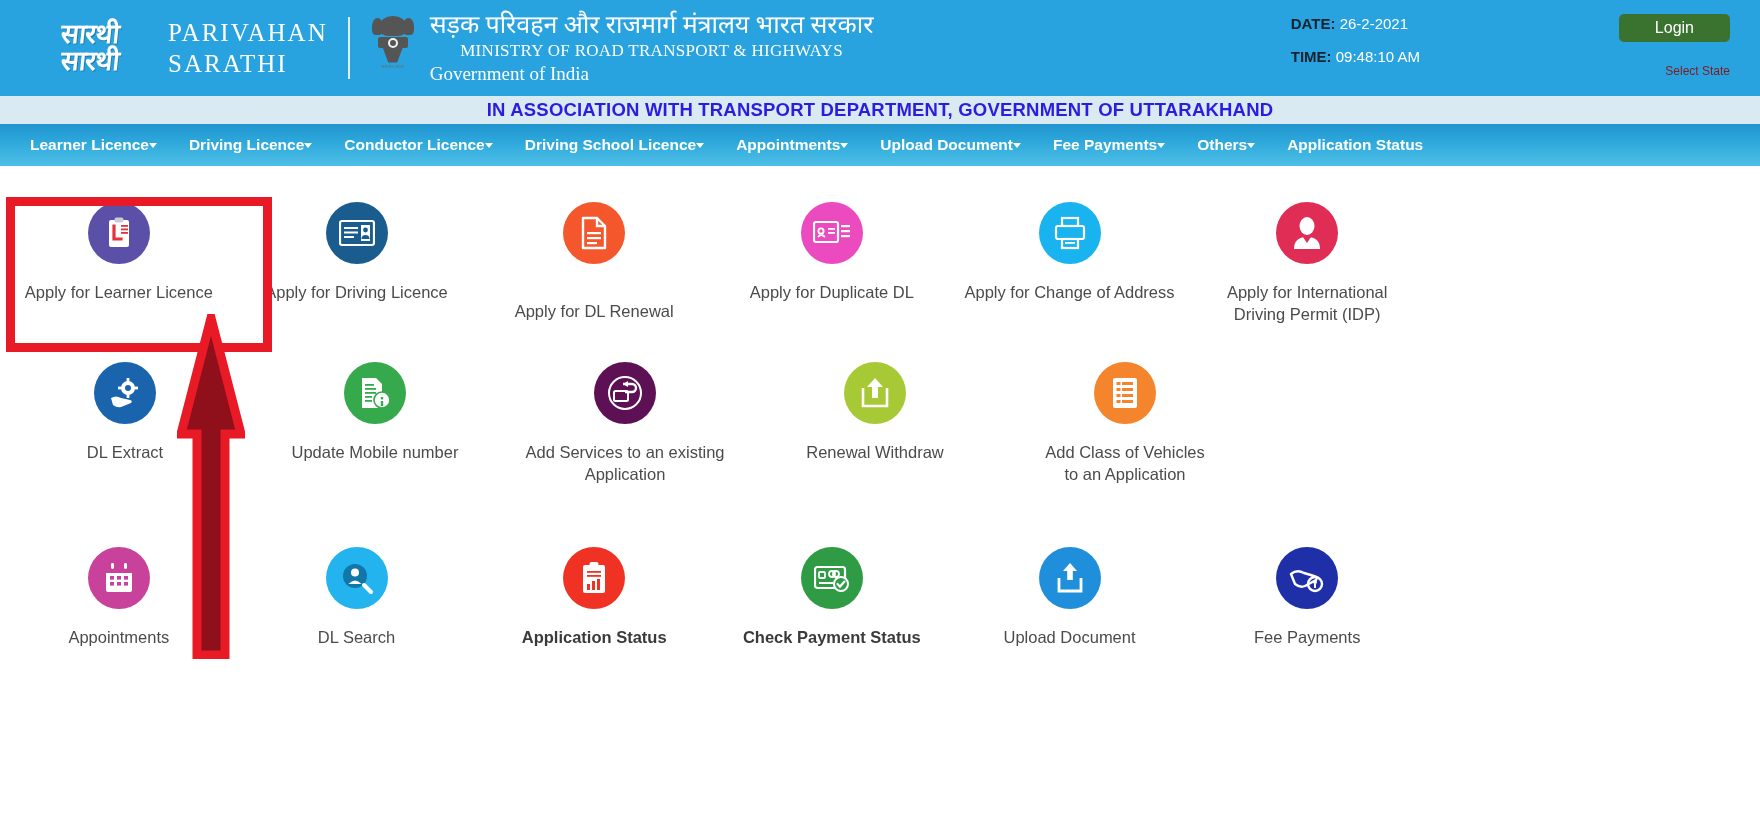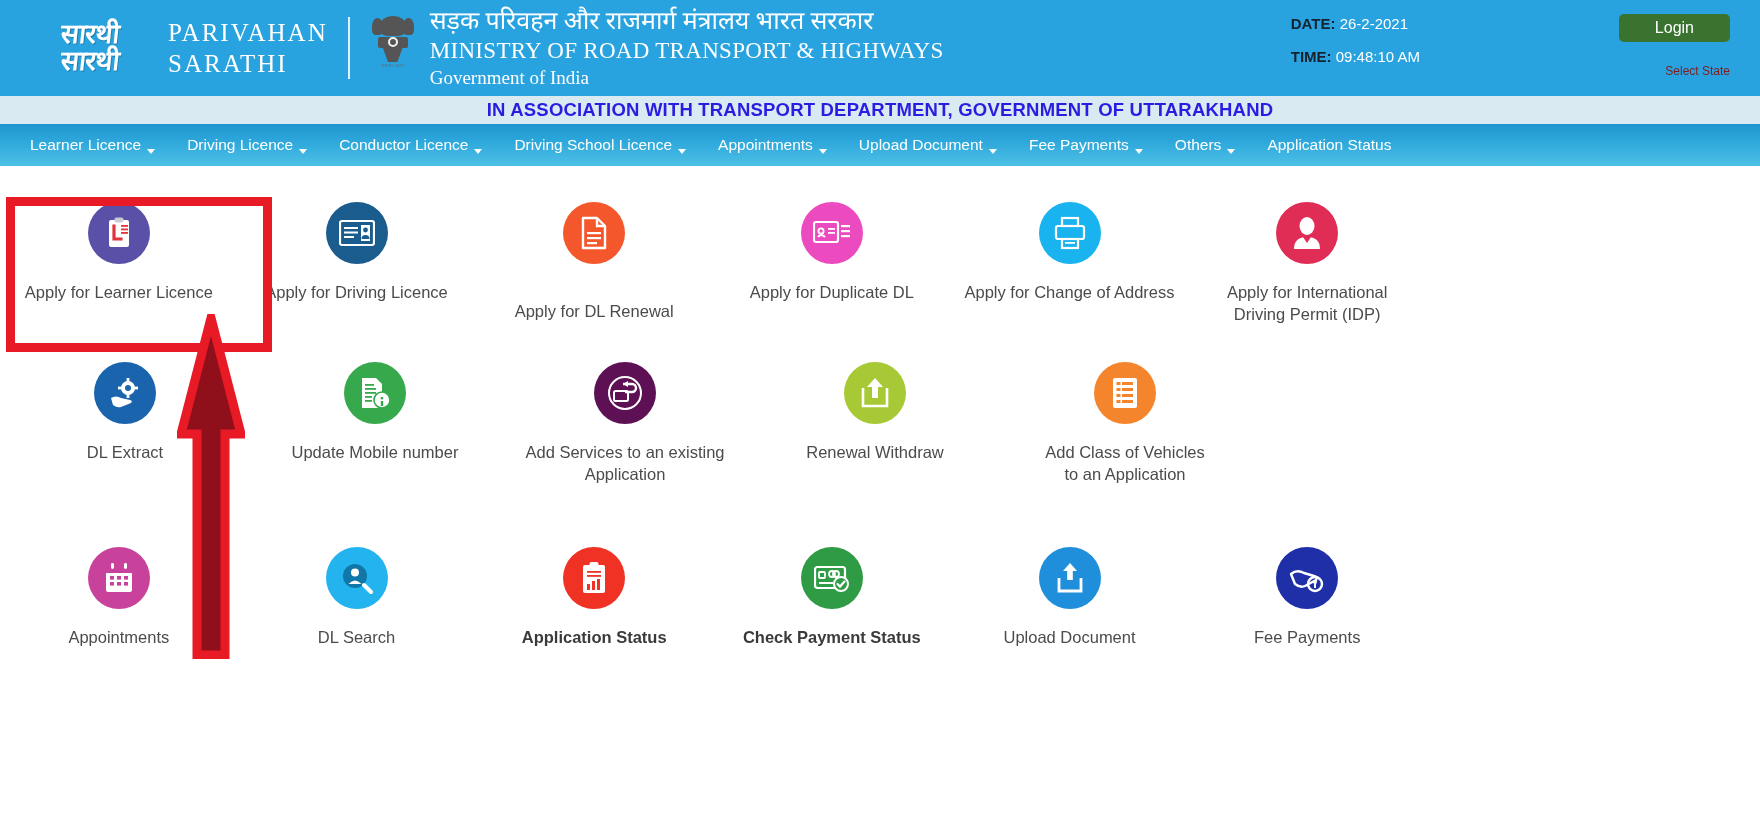--- a/index.html
+++ b/index.html
@@ -82,21 +82,21 @@
   .emblem .motto {
     font-size: 4px; color: #666; margin-top: 1px; letter-spacing: .3px;
   }
   .ministry { margin-left: 14px; color: #ffffff; }
   .ministry .m-hindi {
     font-family: "Liberation Serif", serif;
     font-size: 25px; font-weight: 500; line-height: 1.25;
   }
   .ministry .m-eng {
     font-family: "Liberation Serif", serif;
-    font-size: 23px; line-height: 1.3; letter-spacing: .3px; text-align: center;
+    font-size: 17px; line-height: 1.3; letter-spacing: .3px; text-align: center;
   }
   .ministry .m-gov {
     font-family: "Liberation Serif", serif;
     font-size: 19px; line-height: 1.3;
   }
 
   .datetime {
     position: absolute; right: 340px; top: 16px;
     text-align: left; line-height: 1.0;
   }
@@ -128,23 +128,23 @@
 
   
   .nav {
     height: 42px;
     background: linear-gradient(to bottom, #1f95cf 0%, #2fa9dc 45%, #4ec0e6 100%);
     display: flex; align-items: center;
     padding-left: 14px;
     color: #ffffff;
   }
   .nav-item {
-    font-size: 15.5px; font-weight: normal; color: #ffffff;
+    font-size: 15.5px; font-weight: bold; color: #ffffff;
     padding: 0 16px; cursor: pointer; white-space: nowrap;
-    display: flex; align-items: flex-end; gap: 6px;
+    display: flex; align-items: center; 
   }
   .caret {
     width: 0; height: 0;
     border-left: 4.5px solid transparent;
     border-right: 4.5px solid transparent;
     border-top: 5px solid #ffffff;
     display: inline-block;
   }
 
   

